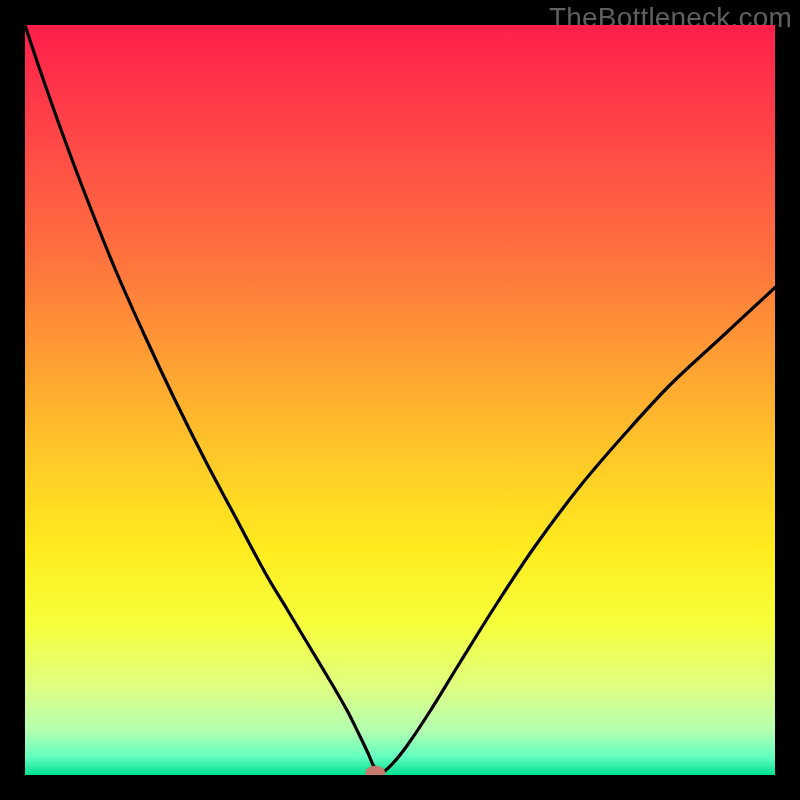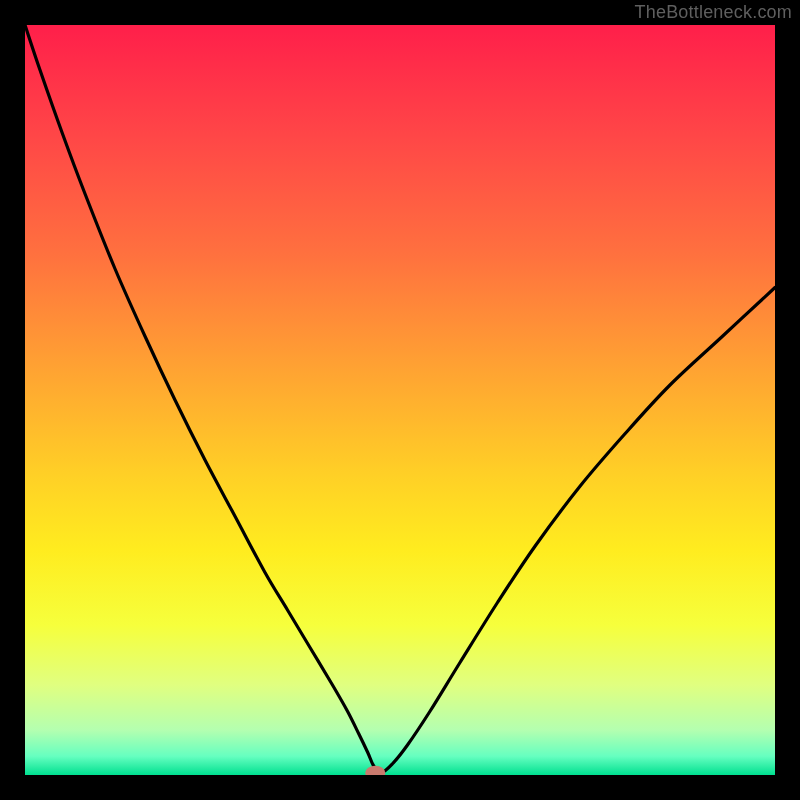--- a/index.html
+++ b/index.html
@@ -23,21 +23,21 @@
     left: 25px;
     top: 25px;
     width: 750px;
     height: 750px;
   }
   .watermark {
     position: absolute;
     top: 2px;
     right: 8px;
     font-family: Arial, Helvetica, sans-serif;
-    font-size: 18px;
+    font-size: 28px;
     font-weight: 500;
     color: #5f5f5f;
     letter-spacing: 0.2px;
   }
   svg {
     position: absolute;
     left: 0;
     top: 0;
   }
   .marker {

